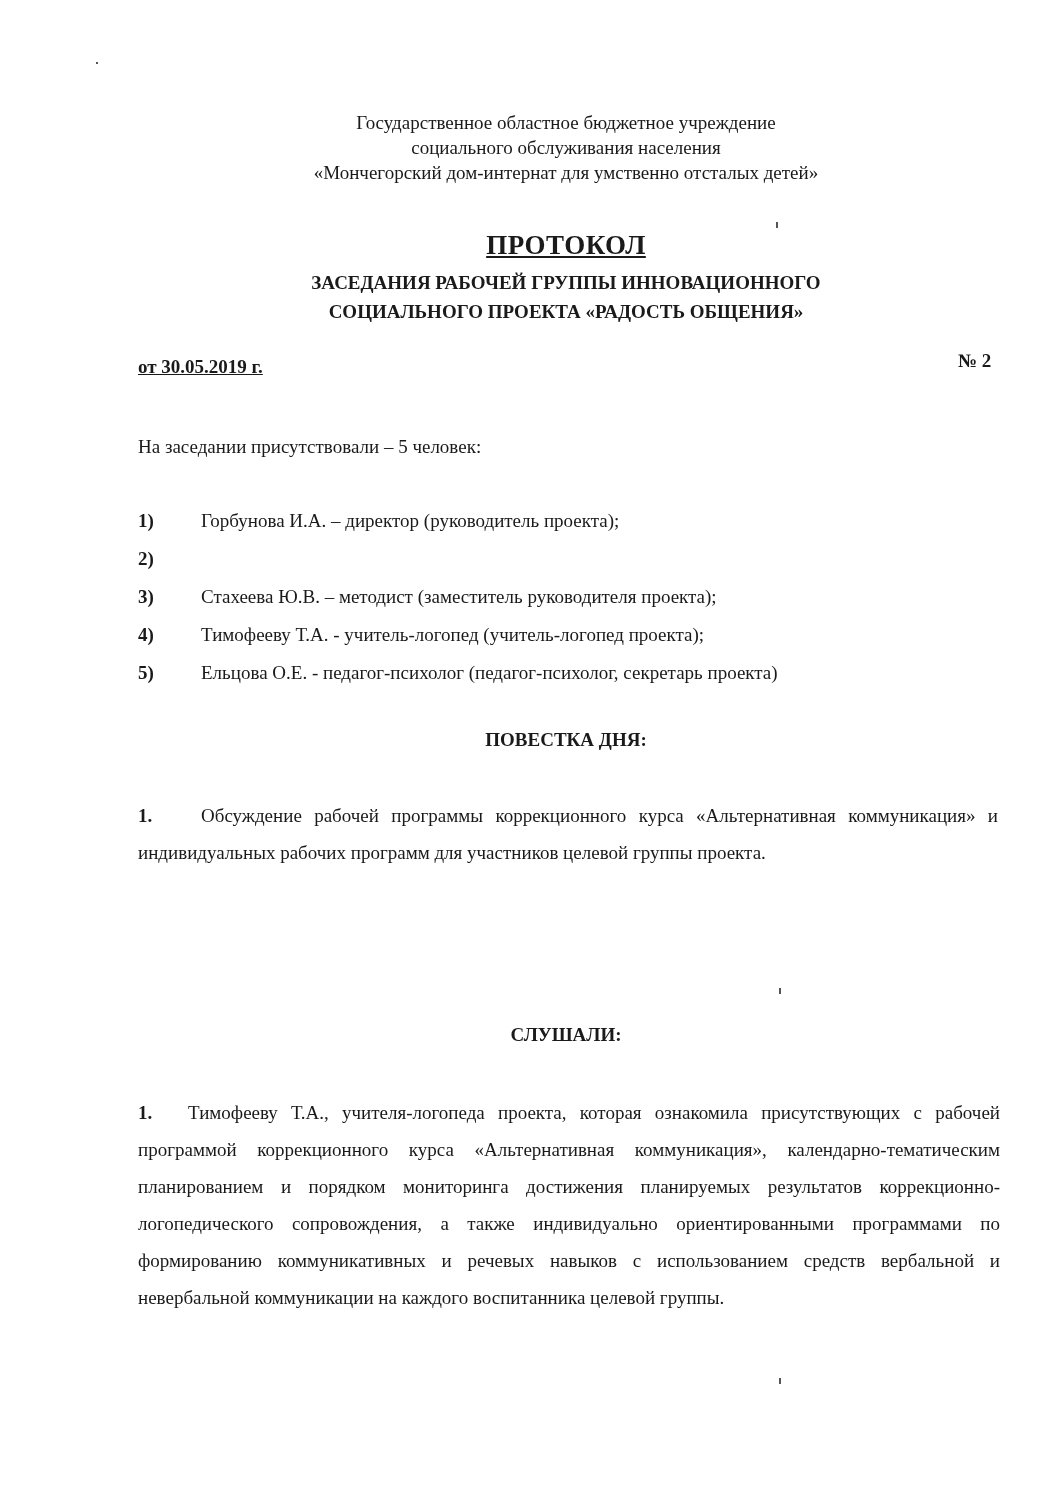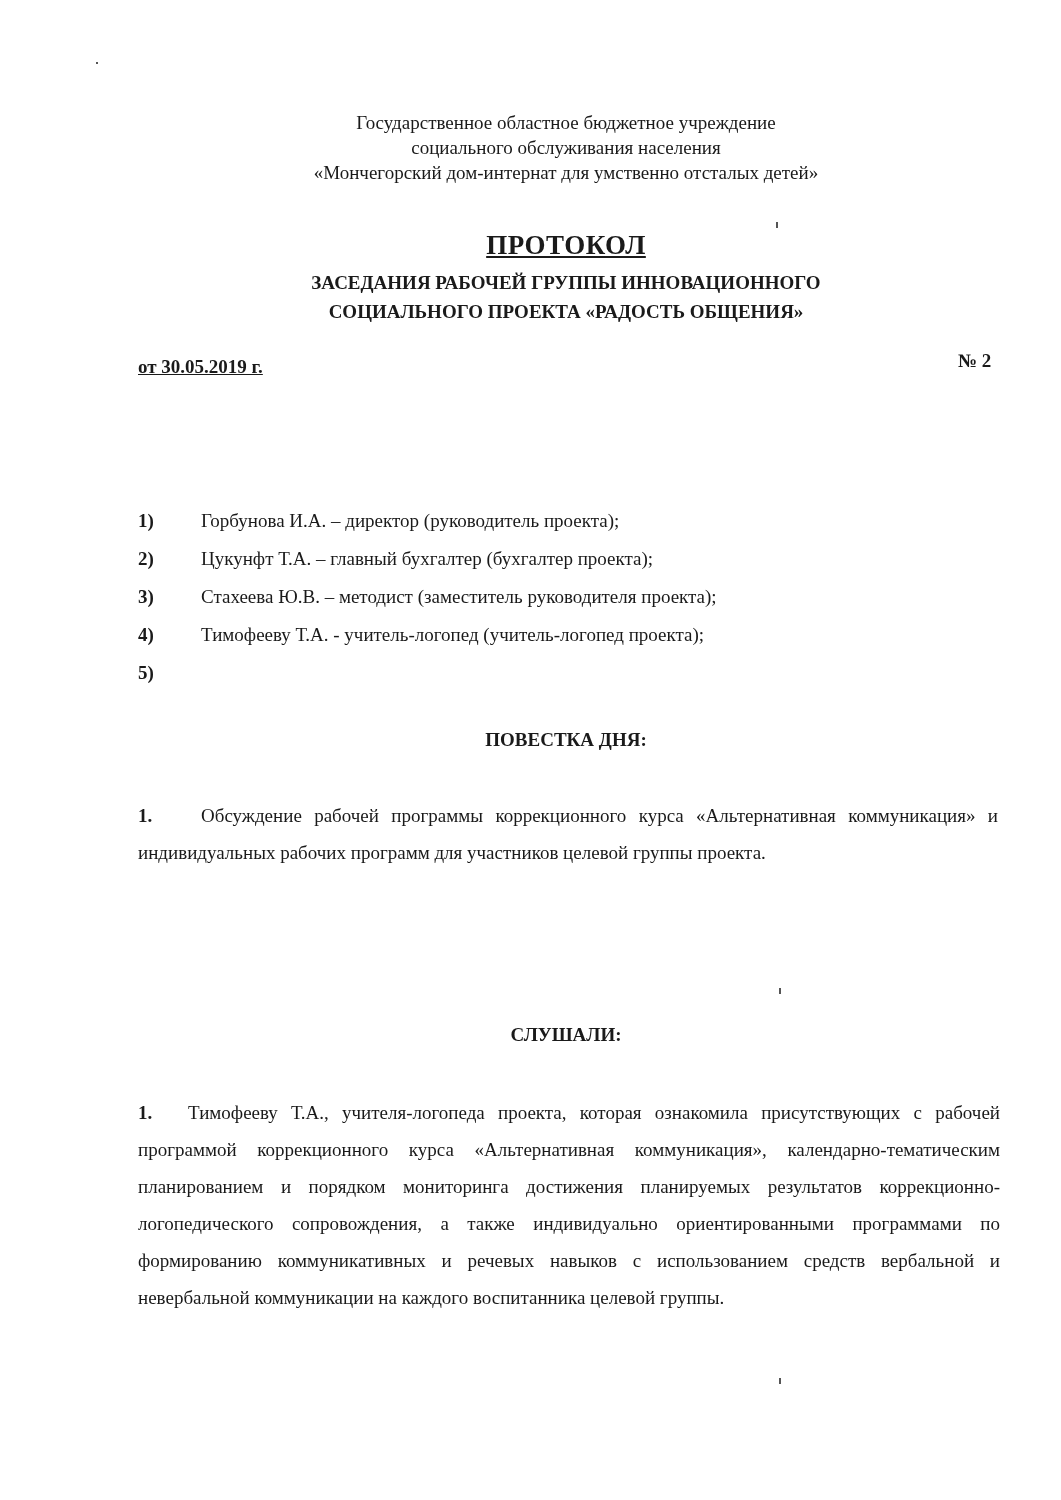--- a/index.html
+++ b/index.html
@@ -43,40 +43,41 @@
   <div class="title">ПРОТОКОЛ</div>
 
   <div class="subtitle">
     <div>ЗАСЕДАНИЯ РАБОЧЕЙ ГРУППЫ ИННОВАЦИОННОГО</div>
     <div>СОЦИАЛЬНОГО ПРОЕКТА «РАДОСТЬ ОБЩЕНИЯ»</div>
   </div>
 
   <div class="date">от 30.05.2019 г.</div>
   <div class="num">№ 2</div>
 
+  <div class="attendance">На заседании присутствовали – 5 человек:</div>
 
   <div class="attendees">
     <div class="attendee">
       <span class="n">1)</span>
       <span>Горбунова И.А. – директор (руководитель проекта);</span>
     </div>
     <div class="attendee">
       <span class="n">2)</span>
-      <span>Цукунфт Т.А. – главный бухгалтер (бухгалтер проекта);</span>
     </div>
     <div class="attendee">
       <span class="n">3)</span>
       <span>Стахеева Ю.В. – методист (заместитель руководителя проекта);</span>
     </div>
     <div class="attendee">
       <span class="n">4)</span>
       <span>Тимофееву Т.А. - учитель-логопед (учитель-логопед проекта);</span>
     </div>
     <div class="attendee">
       <span class="n">5)</span>
+      <span>Ельцова О.Е. - педагог-психолог (педагог-психолог, секретарь проекта)</span>
     </div>
   </div>
 
   <div class="section-h" style="top:729px;">ПОВЕСТКА ДНЯ:</div>
 
   <div class="agenda">
     <p>
       <span class="lab">1.</span><span>Обсуждение рабочей программы коррекционного курса «Альтернативная коммуникация» и индивидуальных рабочих программ для участников целевой группы проекта.</span>
     </p>
   </div>

